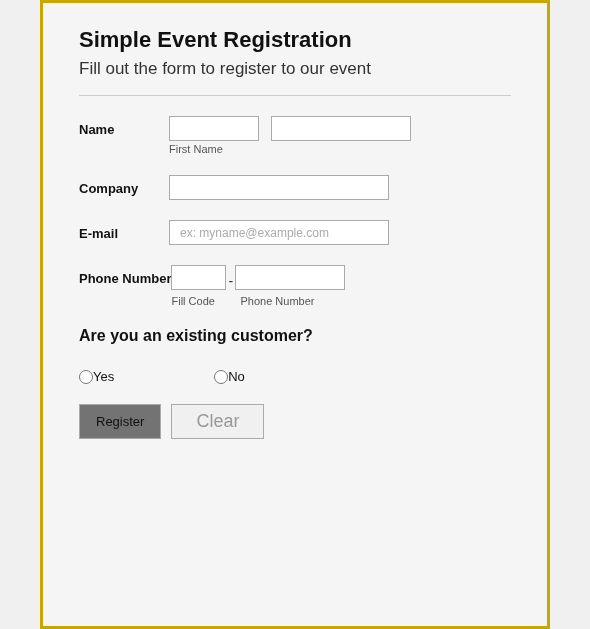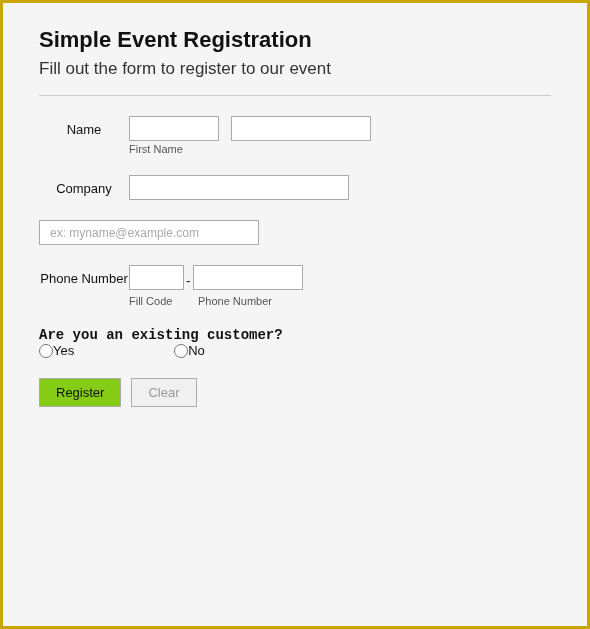--- a/index.html
+++ b/index.html
@@ -11,21 +11,21 @@
     body {
       background: #f0f0f0;
       display: flex;
       justify-content: center;
       align-items: center;
       min-height: 100vh;
       font-family: Arial, sans-serif;
     }
 
     .page-wrapper {
-      width: 590px;
+      width: 510px;
       height: 629px;
       background: #f5f5f5;
       border: 3px solid #c8a800;
       position: relative;
       padding: 24px 36px 24px 36px;
     }
 
     .form-title {
       font-size: 22px;
       font-weight: bold;
@@ -46,25 +46,24 @@
     }
 
     .form-row {
       display: flex;
       align-items: flex-start;
       margin-bottom: 20px;
     }
 
     .form-label {
       font-size: 13px;
-      font-weight: normal;
+      font-weight: bold;
       color: #111;
       min-width: 90px;
       padding-top: 6px;
-      text-align: center;
     }
 
     .form-fields {
       display: flex;
       flex-direction: column;
     }
 
     .form-fields-row {
       display: flex;
       gap: 12px;
@@ -150,25 +149,24 @@
       color: #555;
       margin-top: 2px;
       margin-left: 14px;
     }
 
     .customer-section {
       margin-bottom: 20px;
     }
 
     .customer-question {
-      font-size: 14px;
+      font-size: 16px;
       font-weight: bold;
       color: #111;
-      margin-bottom: 0;
-      font-family: Liberation Mono, monospace;
+      margin-bottom: 24px;
     }
 
     .radio-group {
       display: flex;
       gap: 0;
     }
 
     .radio-option {
       display: flex;
       align-items: center;
@@ -186,29 +184,29 @@
 
     .button-row {
       display: flex;
       gap: 10px;
       margin-top: 20px;
     }
 
     .btn-register {
       padding: 6px 16px;
       font-size: 13px;
-      background: #84cc16;
+      background: #737373;
       border: 1px solid #aaa;
       cursor: pointer;
       color: #111;
     }
 
     .btn-clear {
-      padding: 6px 16px;
-      font-size: 13px;
+      padding: 6px 24px;
+      font-size: 18px;
       background: #f0f0f0;
       border: 1px solid #aaa;
       cursor: pointer;
       color: #999;
     }
 
     ::placeholder {
       color: #aaa;
       font-size: 12px;
     }
@@ -239,20 +237,21 @@
 
 
   <div class="form-row">
     <div class="form-label">Company</div>
     <div class="form-fields">
       <input type="text" class="input-company" style="">
     </div>
   </div>
 
   <div class="form-row">
+    <div class="form-label">E-mail</div>
     <div class="form-fields">
       <input type="email" class="input-email" placeholder="ex: myname@example.com" style="">
     </div>
   </div>
 
   <div class="form-row">
     <div class="form-label">Phone Number</div>
     <div class="form-fields">
       <div class="phone-fields-row">
         <input type="text" class="input-area-code" style="">

